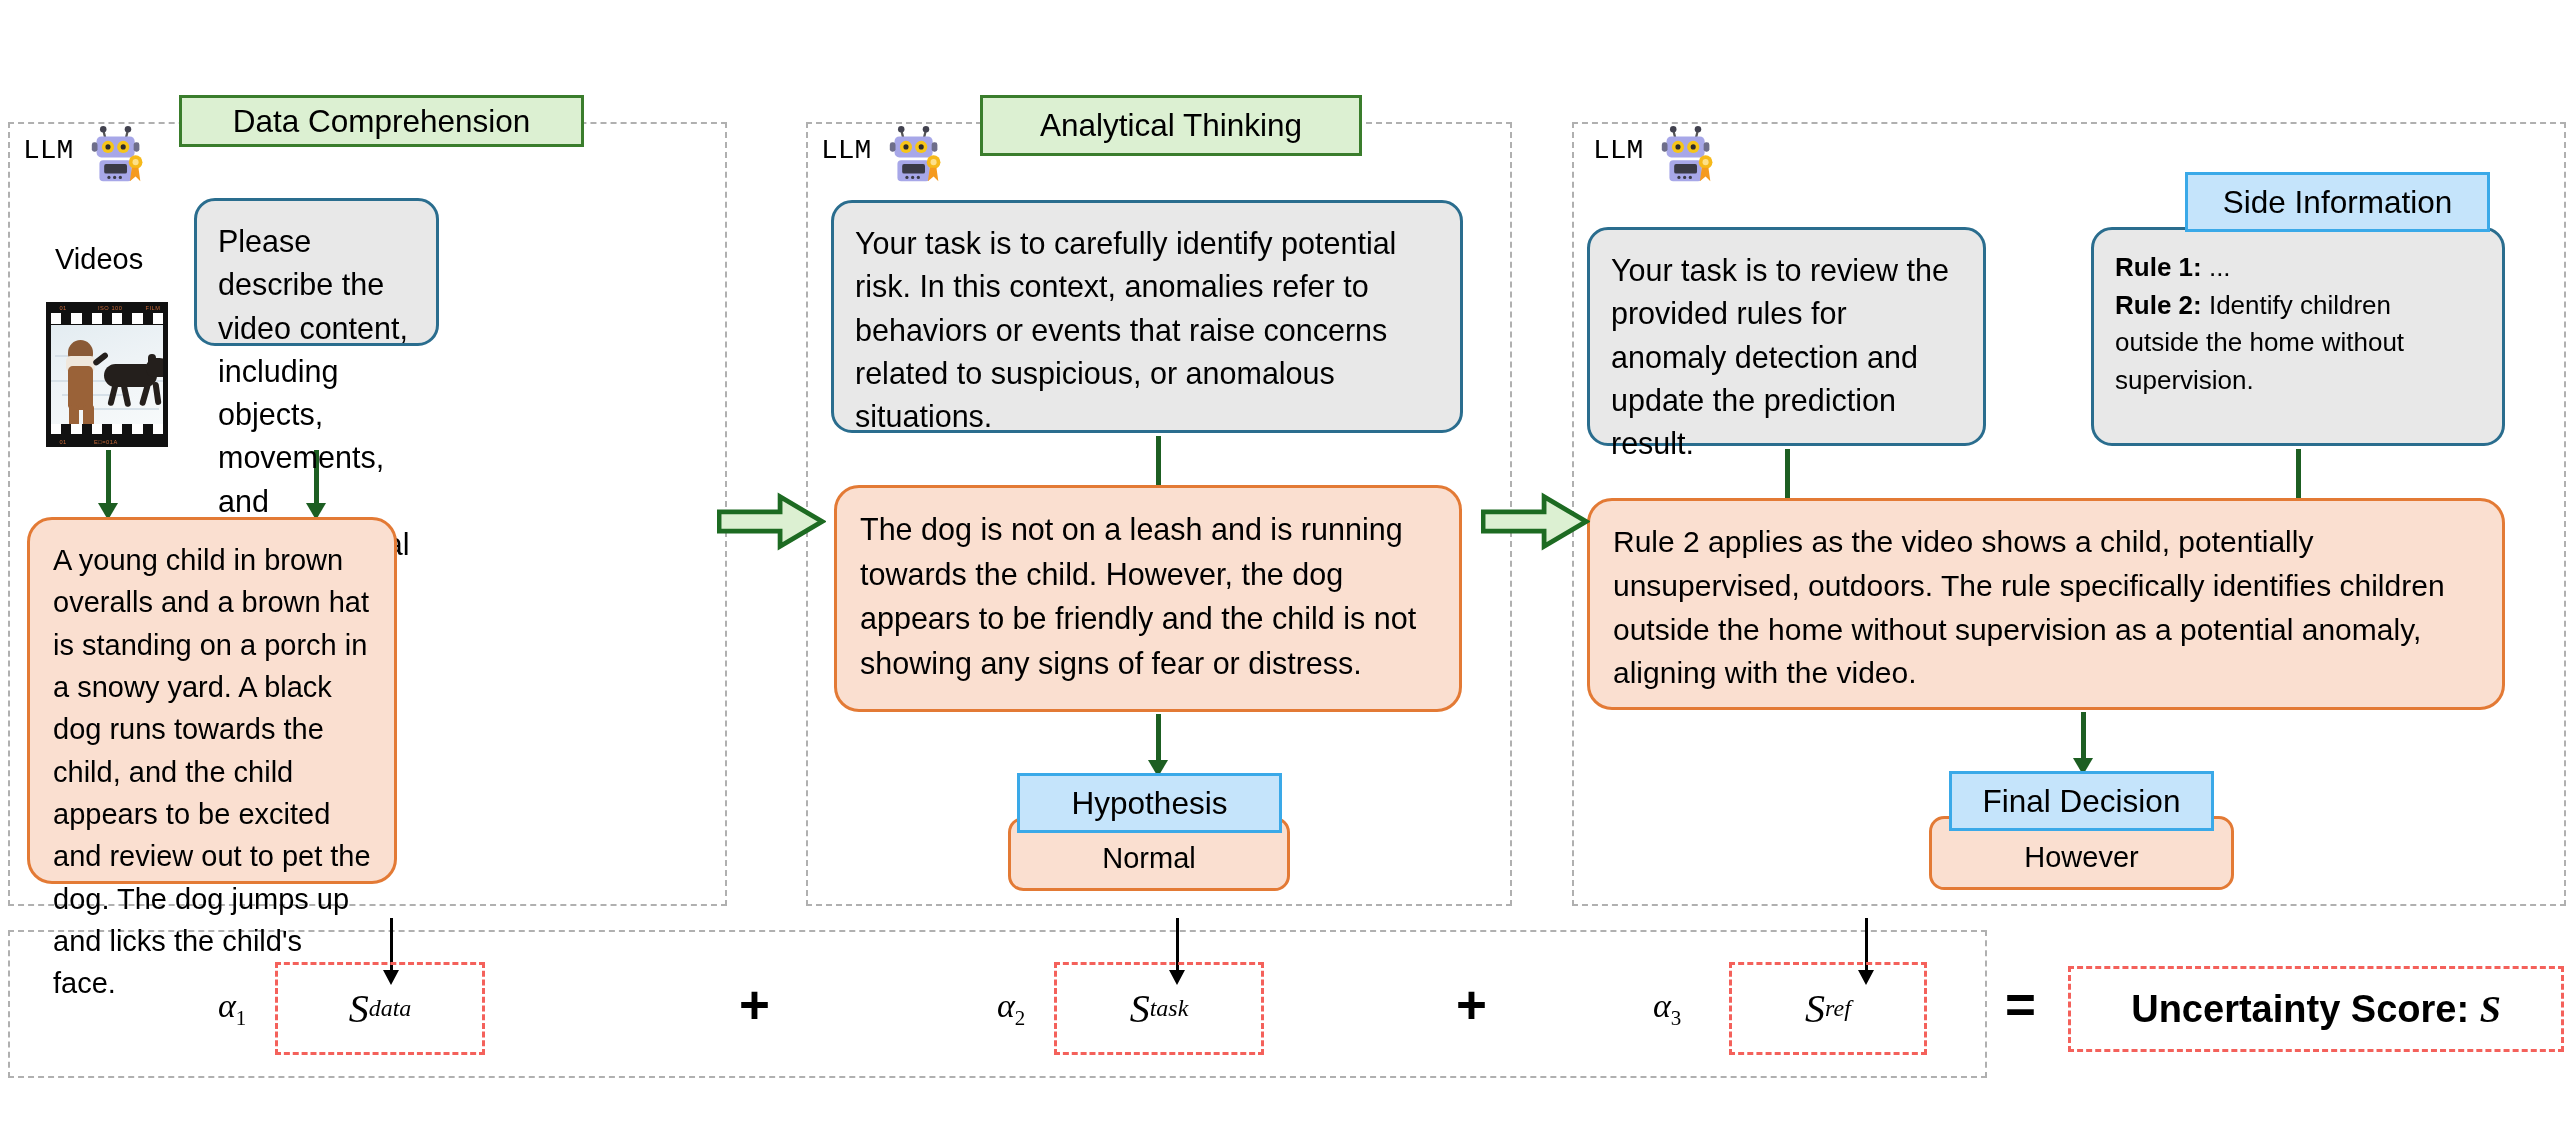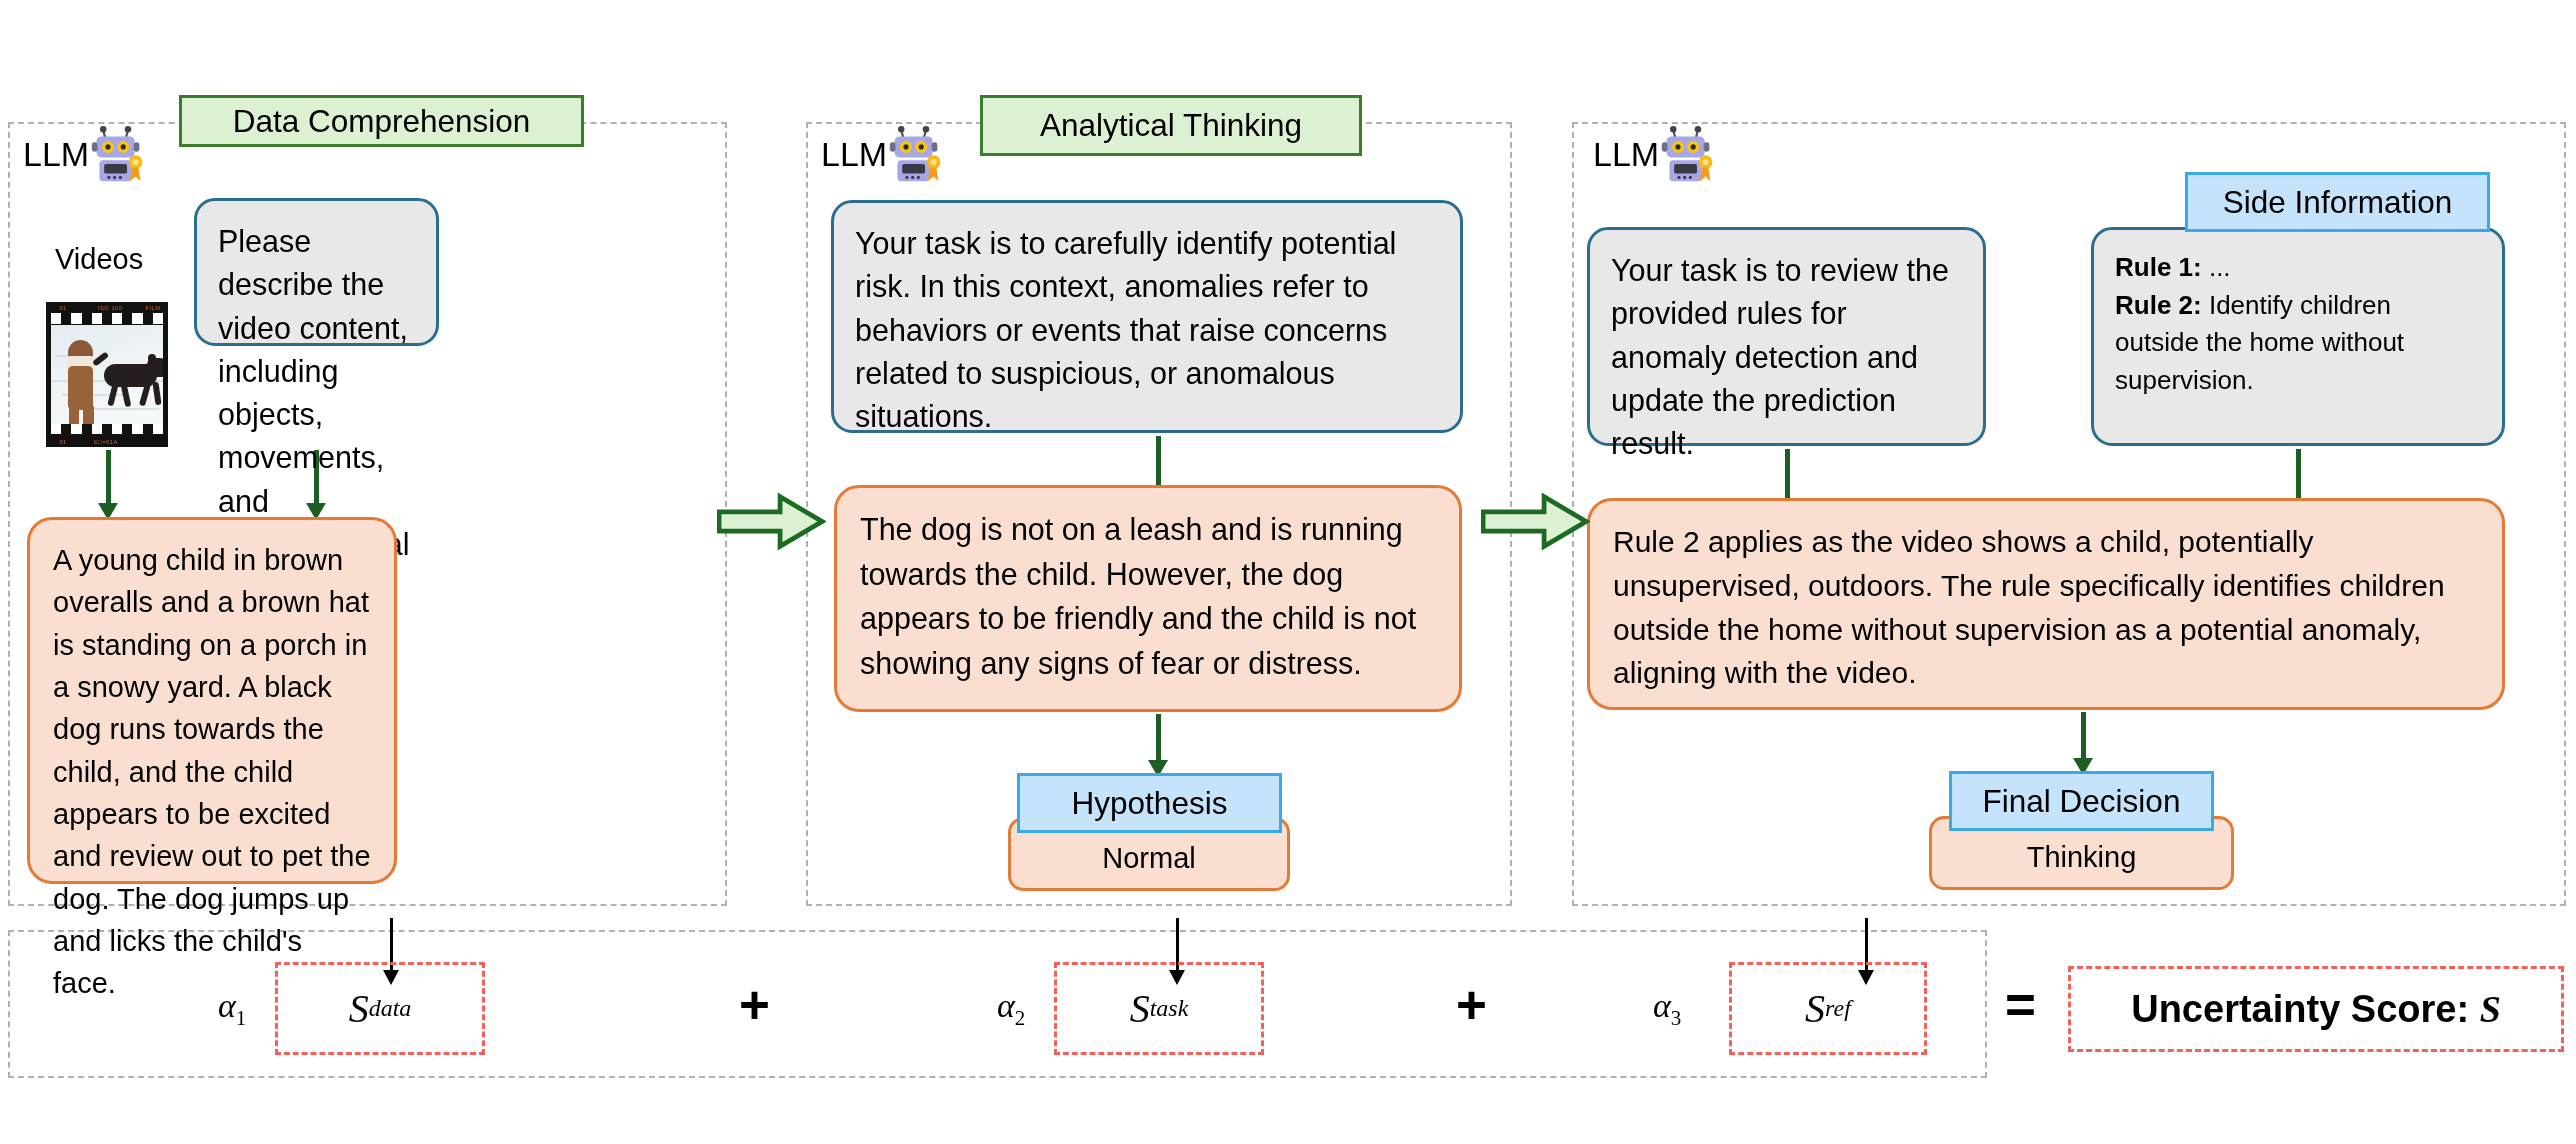--- a/index.html
+++ b/index.html
@@ -9,21 +9,21 @@
 
   
   .panel{position:absolute;border:2.9px dashed #b0b0b0;box-sizing:border-box;background:transparent;}
 
   
   .stage-head{position:absolute;box-sizing:border-box;background:#dcf0d2;
       border:3.8px solid #3a7d2c;display:flex;align-items:center;justify-content:center;
       font-size:31.5px;color:#000;z-index:6;}
 
   
-  .llm-label{position:absolute;font-size:34px;color:#000;z-index:6;}
+  .llm-label{position:absolute;font-size:28px;color:#000;z-index:6;font-family:Liberation Mono, monospace;}
   .robot{position:absolute;width:59px;height:59px;z-index:6;}
 
   
   .videos-label{position:absolute;font-size:29px;z-index:6;}
   .filmstrip{position:absolute;box-sizing:border-box;background:#111;z-index:6;}
   .film-holes{position:absolute;left:0;width:100%;height:14.3px;display:flex;
       justify-content:space-around;align-items:center;}
   .film-holes i{display:block;width:10.5px;height:10.5px;background:#fff;}
   .film-img{position:absolute;left:4.8px;right:4.8px;top:23px;bottom:23px;overflow:hidden;
       background:linear-gradient(#e8eef2 0%,#dde6ec 40%,#f2f5f7 100%);}
@@ -307,21 +307,21 @@
 
   <div class="resp wide" style="left:1587px;top:498px;width:918px;height:212px;">Rule 2 applies as the video shows a child, potentially unsupervised, outdoors. The rule specifically identifies children outside the home without supervision as a potential anomaly, aligning with the video.</div>
 
   <div class="varrow" style="left:2072px;top:712px;width:23px;height:63px;">
     <div class="shaft" style="height:46px;"></div>
       <div class="head" style="top:46px;"></div>
   </div>
 
   <div class="bluechip" style="left:1949px;top:771px;width:265px;height:60px;">Final Decision</div>
 
-  <div class="pill" style="left:1929px;top:816px;width:305px;height:74px;">Thinking</div>
+  <div class="pill" style="left:1929px;top:816px;width:305px;height:74px;">However</div>
 
   <div class="panel" style="left:7.6px;top:930px;width:1979px;height:148px;"></div>
 
   <div class="barrow" style="left:382px;top:918px;width:19px;height:69px;">
     <div class="shaft" style="height:52px;"></div>
       <div class="head" style="top:52px;"></div>
   </div>
   <div class="barrow" style="left:1168px;top:918px;width:19px;height:69px;">
     <div class="shaft" style="height:52px;"></div>
       <div class="head" style="top:52px;"></div>

